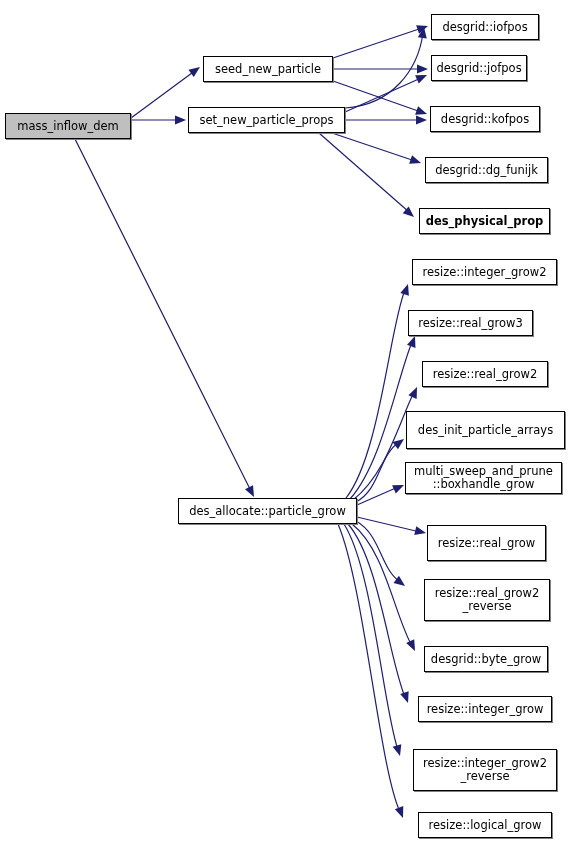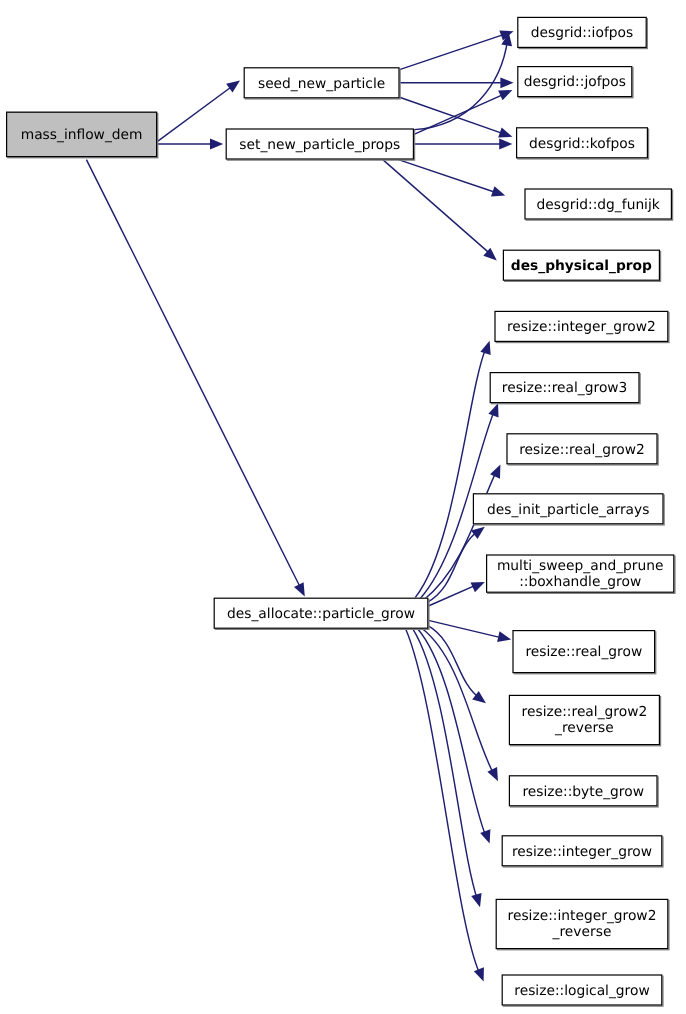--- a/index.html
+++ b/index.html
@@ -76,37 +76,37 @@
       <path d="M352,524 C385,550 394,614 412,646" fill="none" stroke="#1f1f70" stroke-width="1.2"></path>
       <polygon points="0,0 -11,-4.5 -11,4.5" fill="#1f1f70" transform="translate(415,651) rotate(64)"></polygon>
       <path d="M348,524 C379,560 389,659 405,697" fill="none" stroke="#1f1f70" stroke-width="1.2"></path>
       <polygon points="0,0 -11,-4.5 -11,4.5" fill="#1f1f70" transform="translate(408,703) rotate(71)"></polygon>
       <path d="M344,524 C373,570 383,707 398,750" fill="none" stroke="#1f1f70" stroke-width="1.2"></path>
       <polygon points="0,0 -11,-4.5 -11,4.5" fill="#1f1f70" transform="translate(400,756) rotate(74)"></polygon>
       <path d="M338,524 C364,585 379,766 400,812" fill="none" stroke="#1f1f70" stroke-width="1.2"></path>
       <polygon points="0,0 -11,-4.5 -11,4.5" fill="#1f1f70" transform="translate(403,818) rotate(69)"></polygon>
     </svg>
   <div id="nodes">
-      <div class="node root" style="left: 5px; top: 93px; width: 126px; height: 38px;"><span>mass_inflow_dem</span></div>
+      <div class="node root" style="left: 5px; top: 113px; width: 126px; height: 26px;"><span>mass_inflow_dem</span></div>
       <div class="node" style="left: 203px; top: 56px; width: 130px; height: 26px;"><span>seed_new_particle</span></div>
       <div class="node" style="left: 188px; top: 107px; width: 157px; height: 26px;"><span>set_new_particle_props</span></div>
       <div class="node" style="left: 431px; top: 4px; width: 108px; height: 26px; margin-top: 10px;"><span>desgrid::iofpos</span></div>
       <div class="node" style="left: 431px; top: 55px; width: 96px; height: 26px;"><span>desgrid::jofpos</span></div>
       <div class="node" style="left: 430px; top: 106px; width: 110px; height: 26px;"><span>desgrid::kofpos</span></div>
-      <div class="node" style="left: 437px; top: 157px; width: 123px; height: 26px;"><span>desgrid::dg_funijk</span></div>
+      <div class="node" style="left: 425px; top: 157px; width: 123px; height: 26px;"><span>desgrid::dg_funijk</span></div>
       <div class="node" style="left: 419px; top: 208px; width: 131px; height: 26px; font-weight: bold;"><span>des_physical_prop</span></div>
       <div class="node" style="left: 178px; top: 498px; width: 179px; height: 26px;"><span>des_allocate::particle_grow</span></div>
       <div class="node" style="left: 412px; top: 259px; width: 145px; height: 26px;"><span>resize::integer_grow2</span></div>
       <div class="node" style="left: 408px; top: 310px; width: 125px; height: 26px;"><span>resize::real_grow3</span></div>
       <div class="node" style="left: 422px; top: 361px; width: 126px; height: 26px;"><span>resize::real_grow2</span></div>
-      <div class="node" style="left: 394px; top: 411px; width: 159px; height: 26px;"><span>des_init_particle_arrays</span></div>
+      <div class="node" style="left: 406px; top: 411px; width: 159px; height: 38px;"><span>des_init_particle_arrays</span></div>
       <div class="node" style="left: 405px; top: 462px; width: 157px; height: 32px;"><span>multi_sweep_and_prune
 ::boxhandle_grow</span></div>
       <div class="node" style="left: 427px; top: 525px; width: 119px; height: 36px;"><span>resize::real_grow</span></div>
       <div class="node" style="left: 424px; top: 579px; width: 126px; height: 42px;"><span>resize::real_grow2
 _reverse</span></div>
-      <div class="node" style="left: 424px; top: 646px; width: 124px; height: 26px;"><span>resize::byte_grow</span></div>
+      <div class="node" style="left: 424px; top: 646px; width: 124px; height: 26px;"><span>desgrid::byte_grow</span></div>
       <div class="node" style="left: 418px; top: 696px; width: 134px; height: 26px;"><span>resize::integer_grow</span></div>
       <div class="node" style="left: 413px; top: 749px; width: 144px; height: 42px;"><span>resize::integer_grow2
 _reverse</span></div>
       <div class="node" style="left: 418px; top: 812px; width: 134px; height: 26px;"><span>resize::logical_grow</span></div>
     </div>
 </div>
 
 </body></html>

